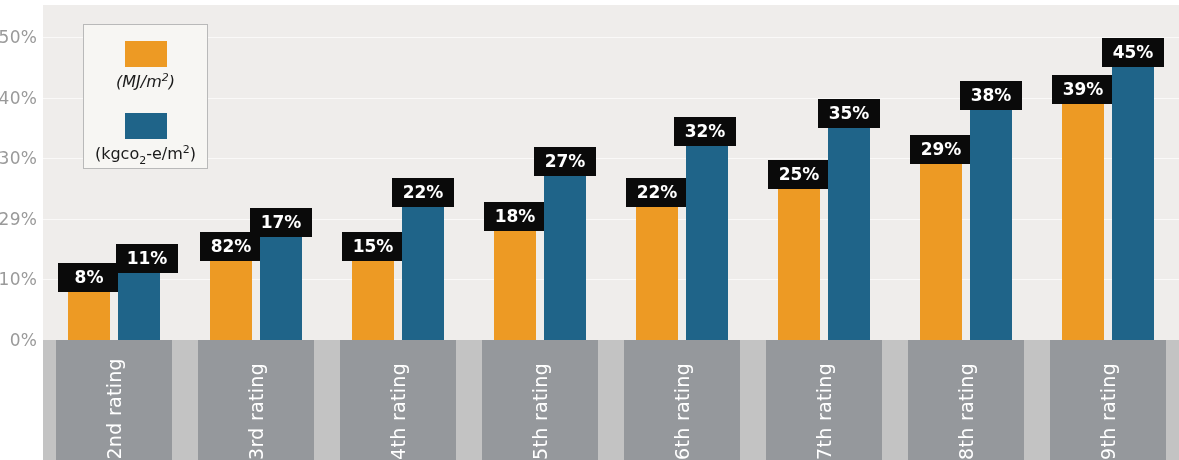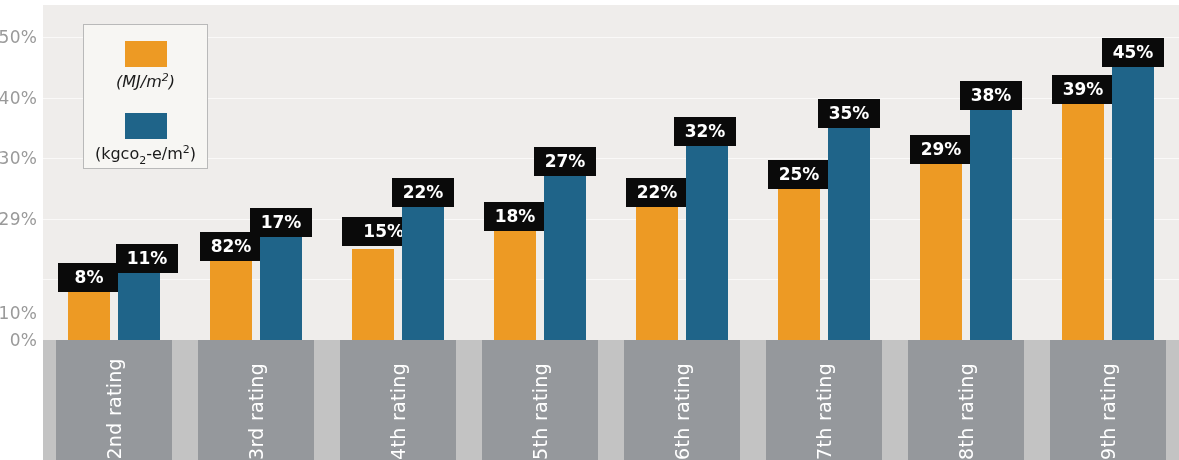--- a/index.html
+++ b/index.html
@@ -146,21 +146,21 @@
     font-size: 11px;
   }
 </style>
 </head>
 <body>
 
 <div id="chart-root">
 
   <div id="y-axis">
       <div class="y-tick" style="top: 335px;">0%</div>
-      <div class="y-tick" style="top: 274.4px; margin-top: 34px;">10%</div>
+      <div class="y-tick" style="top: 274.4px;">10%</div>
       <div class="y-tick" style="top: 213.8px;">29%</div>
       <div class="y-tick" style="top: 153.2px;">30%</div>
       <div class="y-tick" style="top: 92.6px;">40%</div>
       <div class="y-tick" style="top: 32px;">50%</div>
     </div>
 
   <div id="plot-area">
       <div class="gridline zero" style="top: 335px;"></div>
       <div class="gridline" style="top: 274.4px;"></div>
       <div class="gridline" style="top: 213.8px;"></div>
@@ -169,21 +169,21 @@
       <div class="gridline" style="top: 32px;"></div>
       <div class="bar series-0" style="left: 25px; width: 42px; height: 48.48px; background: rgb(237, 154, 36);"></div>
       <div class="data-label" style="left: 46px; top: 257.52px; min-width: 62px;">8%</div>
       <div class="bar series-1" style="left: 75px; width: 42px; height: 66.66px; background: rgb(31, 100, 137);"></div>
       <div class="data-label" style="left: 104px; top: 239.34px; min-width: 62px;">11%</div>
       <div class="bar series-0" style="left: 167px; width: 42px; height: 78.78px; background: rgb(237, 154, 36);"></div>
       <div class="data-label" style="left: 188px; top: 227.22px; min-width: 62px;">82%</div>
       <div class="bar series-1" style="left: 217px; width: 42px; height: 103.02px; background: rgb(31, 100, 137);"></div>
       <div class="data-label" style="left: 238px; top: 202.98px; min-width: 62px;">17%</div>
       <div class="bar series-0" style="left: 309px; width: 42px; height: 90.9px; background: rgb(237, 154, 36);"></div>
-      <div class="data-label" style="left: 330px; top: 212px; min-width: 62px; text-align: right;">15%</div>
+      <div class="data-label" style="left: 330px; top: 227px; min-width: 62px;">15%</div>
       <div class="bar series-1" style="left: 359px; width: 42px; height: 133.32px; background: rgb(31, 100, 137);"></div>
       <div class="data-label" style="left: 380px; top: 172.68px; min-width: 62px;">22%</div>
       <div class="bar series-0" style="left: 451px; width: 42px; height: 109.08px; background: rgb(237, 154, 36);"></div>
       <div class="data-label" style="left: 472px; top: 196.92px; min-width: 62px;">18%</div>
       <div class="bar series-1" style="left: 501px; width: 42px; height: 163.62px; background: rgb(31, 100, 137);"></div>
       <div class="data-label" style="left: 522px; top: 142.38px; min-width: 62px;">27%</div>
       <div class="bar series-0" style="left: 593px; width: 42px; height: 133.32px; background: rgb(237, 154, 36);"></div>
       <div class="data-label" style="left: 614px; top: 172.68px; min-width: 62px;">22%</div>
       <div class="bar series-1" style="left: 643px; width: 42px; height: 193.92px; background: rgb(31, 100, 137);"></div>
       <div class="data-label" style="left: 662px; top: 112.08px; min-width: 62px;">32%</div>

